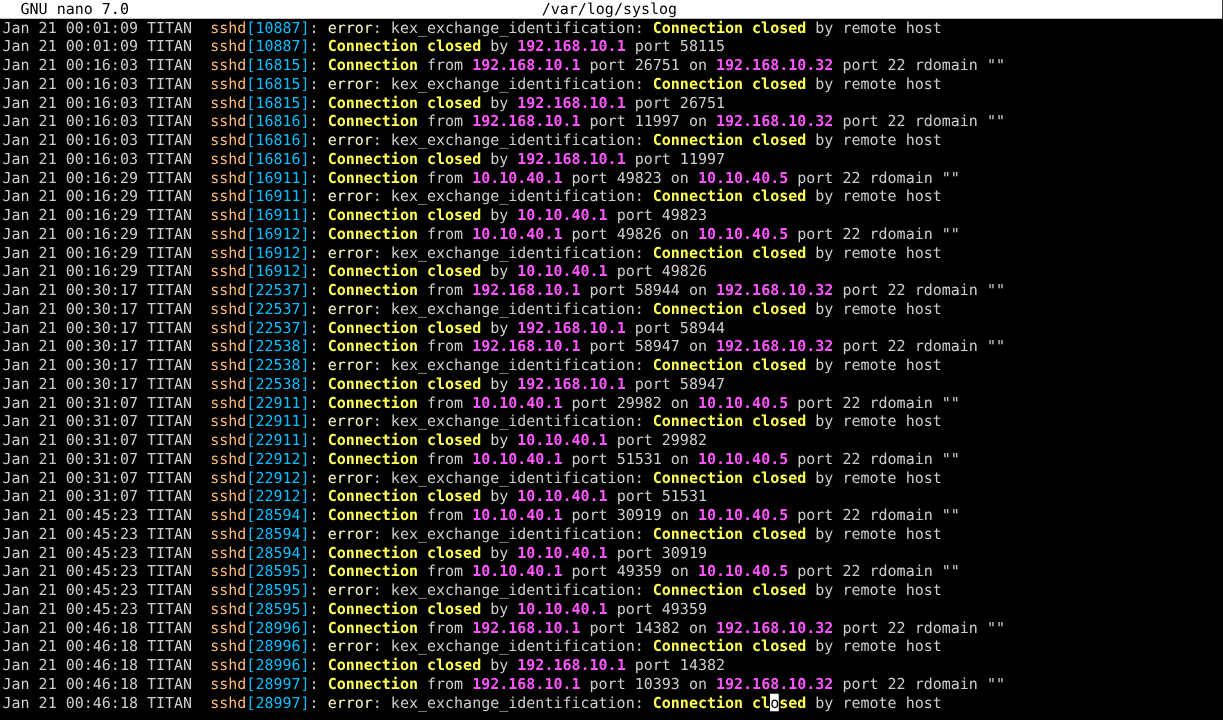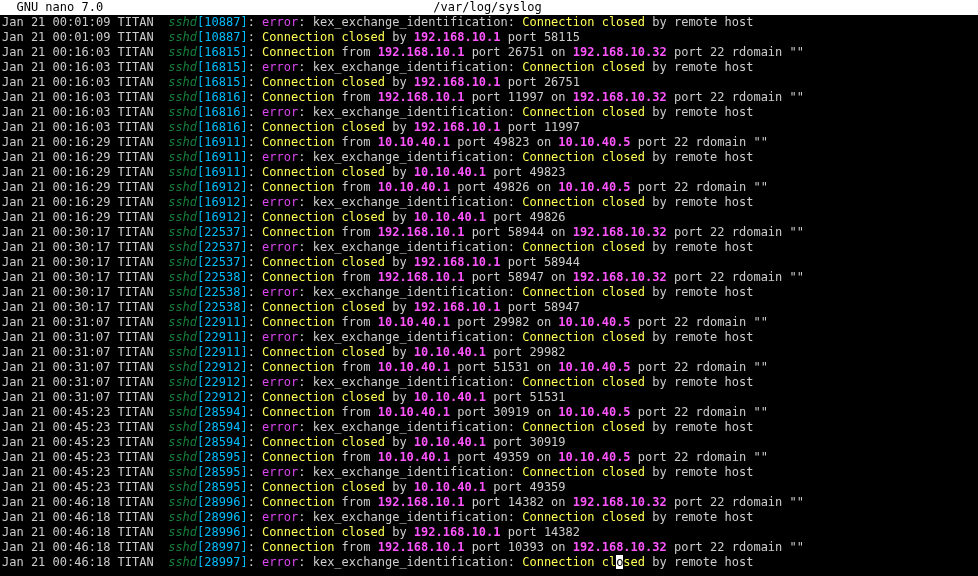--- a/index.html
+++ b/index.html
@@ -34,24 +34,24 @@
     position: relative;
     z-index: 2;
     text-align: right;
   }
   .log {
     padding-left: 2px;
     white-space: pre;
   }
   .line { white-space: pre; }
   .dim   { color: #cccccc; } 
-  .proc  { color: #15803d; font-style: italic; } 
+  .proc  { color: #fdba74; } 
   .pidbr { color: #00bfff; } 
-  .err   { color: #d946ef; } 
-  .chead { color: #ffff55; } 
+  .err   { color: #fef9c3; } 
+  .chead { color: #ffff55; font-weight: bold; } 
   .ip    { color: #ff55ff; font-weight: bold; } 
   .cursor{
     background: #fff;
     color: #000;
   }
 </style>
 </head>
 <body>
 
 <div class="titlebar">

